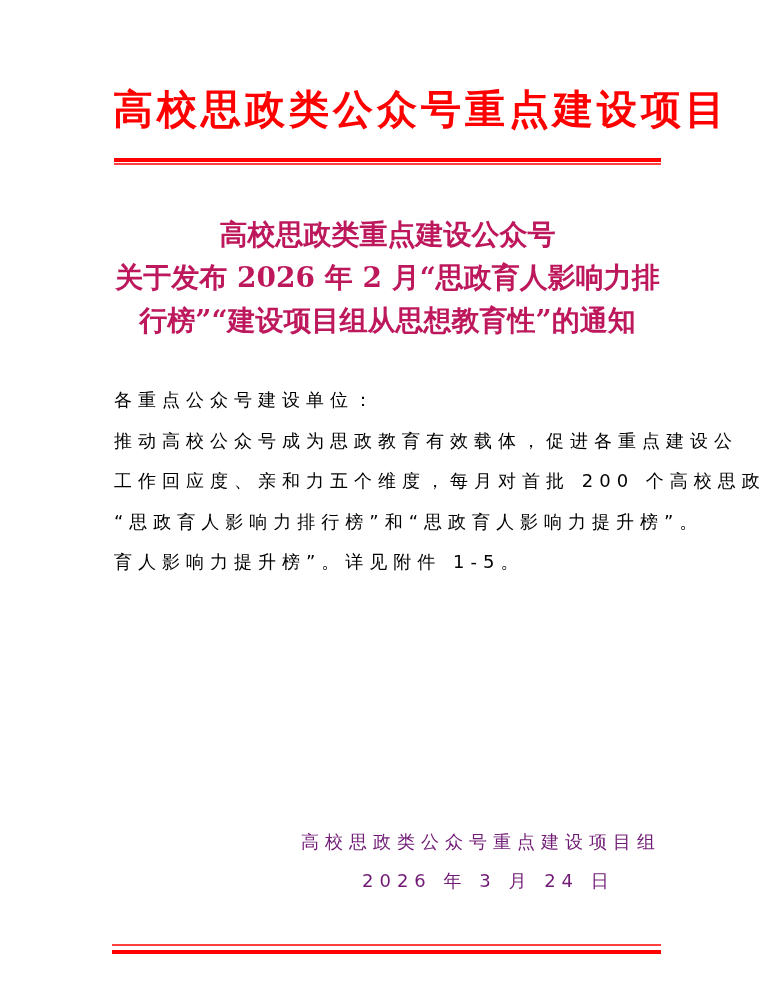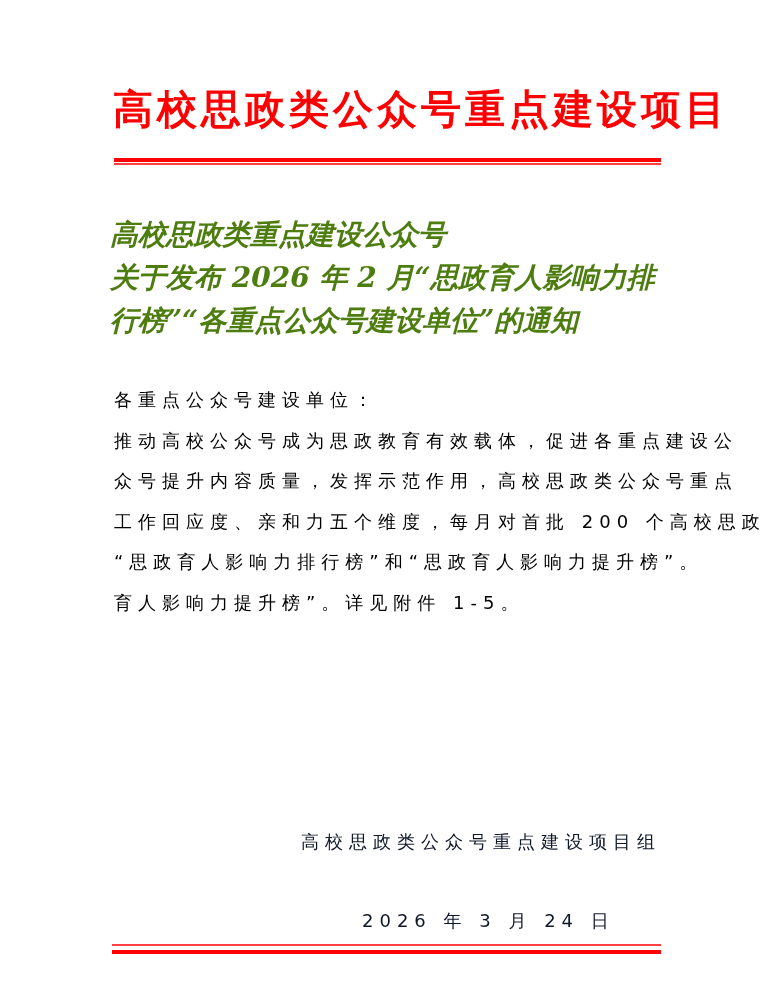--- a/index.html
+++ b/index.html
@@ -41,28 +41,27 @@
     width: 547px;
     background: #ff0000;
   }
   .rule.thick { height: 4px; }
   .rule.thin { height: 2px; opacity: 0.75; }
   .title {
     position: absolute;
     left: 110px;
     top: 195px;
     width: 555px;
-    text-align: left;
+    text-align: center;
     font-family: "DejaVu Serif", serif;
     font-weight: bold;
     font-size: 28px;
     line-height: 43px;
     letter-spacing: 0px;
-    color: #4d7c0f;
-    font-style: italic;
+    color: #be185d;
   }
   .title .tline { display: block; white-space: nowrap; }
   .body-text {
     position: absolute;
     left: 114px;
     top: 362px;
     width: 548px;
     font-family: "DejaVu Sans", sans-serif;
     font-size: 18px;
     line-height: 40.5px;
@@ -70,48 +69,47 @@
     color: #000000;
   }
   .body-text .bl { display: block; white-space: nowrap; }
   .closing {
     position: absolute;
     left: 0;
     width: 765px;
     font-family: "DejaVu Sans", sans-serif;
     font-size: 18px;
     letter-spacing: 6px;
-    color: #0f172a;
+    color: #701a75;
     white-space: nowrap;
   }
 </style>
 </head>
 <body>
 
 <div class="page">
 
   <div class="masthead">高校思政类公众号重点建设项目</div>
 
   <div class="rule thick" style="top:140px;"></div>
   <div class="rule thin" style="top:145px;"></div>
 
   <div class="title">
     <span class="tline">高校思政类重点建设公众号</span>
     <span class="tline">关于发布 2026 年 2 月“思政育人影响力排</span>
-    <span class="tline">行榜”“各重点公众号建设单位”的通知</span>
+    <span class="tline">行榜”“建设项目组从思想教育性”的通知</span>
   </div>
 
   <div class="body-text">
     <span class="bl">各重点公众号建设单位：</span>
     <span class="bl">推动高校公众号成为思政教育有效载体，促进各重点建设公</span>
-    <span class="bl">众号提升内容质量，发挥示范作用，高校思政类公众号重点</span>
     <span class="bl">工作回应度、亲和力五个维度，每月对首批 200 个高校思政</span>
     <span class="bl">“思政育人影响力排行榜”和“思政育人影响力提升榜”。</span>
     <span class="bl">育人影响力提升榜”。详见附件 1-5。</span>
   </div>
 
   <div class="closing" style="top:812px; left:301px; width:auto;">高校思政类公众号重点建设项目组</div>
-  <div class="closing" style="top:851px; left:362px; width:auto;margin-top:40px;">2026 年 3 月 24 日</div>
+  <div class="closing" style="top:851px; left:362px; width:auto;">2026 年 3 月 24 日</div>
 
   <div class="rule thin" style="top:926px; left:112px; width:549px;"></div>
   <div class="rule thick" style="top:932px; left:112px; width:549px;"></div>
 
 </div>
 
 </body></html>

